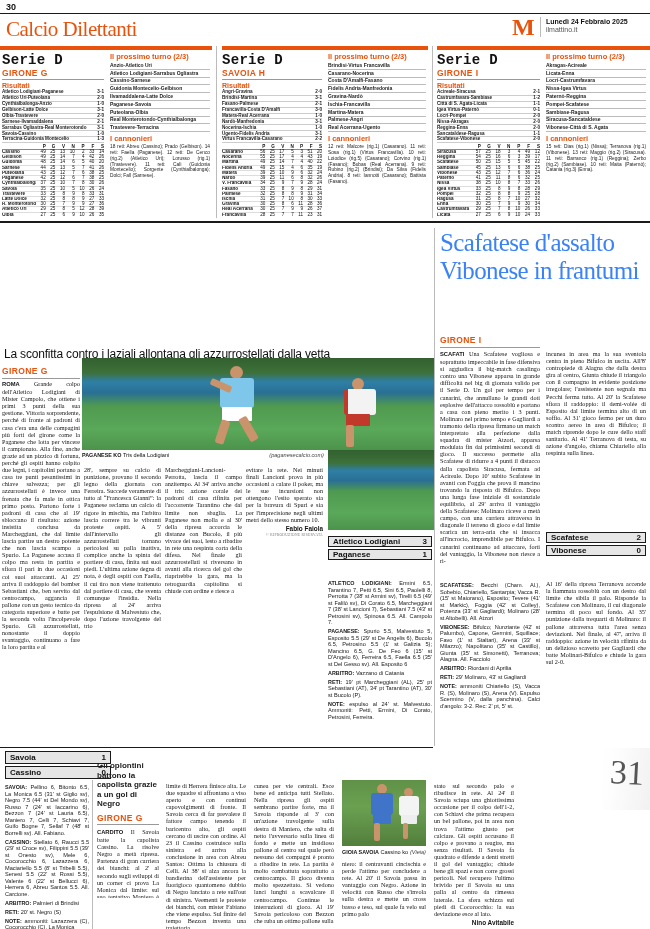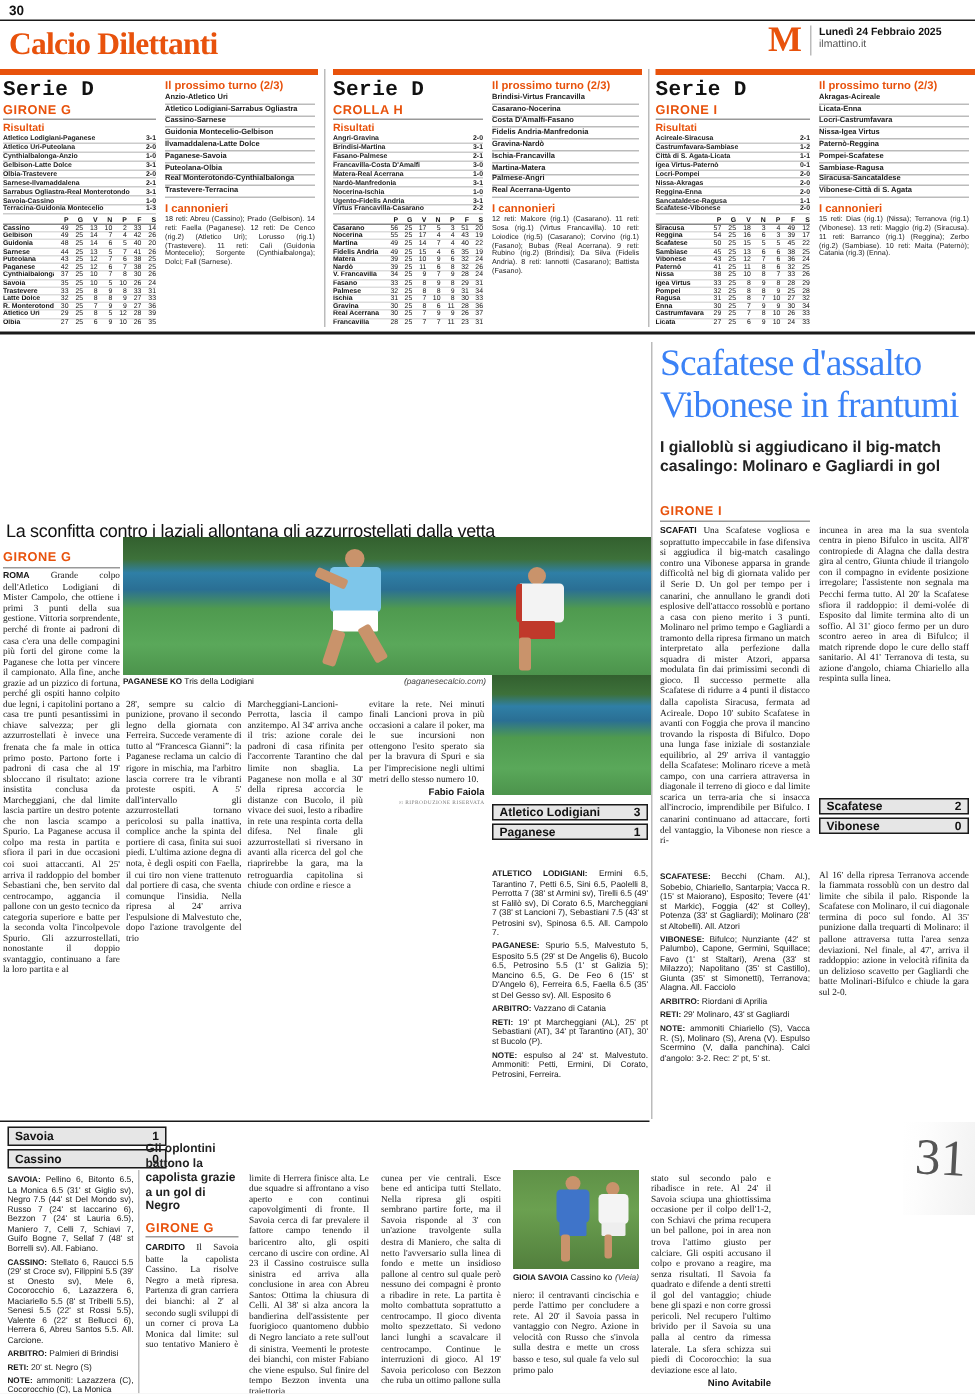--- a/index.html
+++ b/index.html
@@ -5,21 +5,21 @@
   html,body{margin:0;padding:0;background:#f2f2f2}
   .page{position:relative;width:650px;height:929px;background:#fff;overflow:hidden;
         font-family:"Liberation Sans",sans-serif;color:#111}
   .abs{position:absolute}
   .rule{position:absolute;background:#1a1a1a}
   .grule{position:absolute;background:#bbb}
   .obar{position:absolute;height:4px;background:#e8520c}
 
   
   .pagenum{font-size:9px;font-weight:bold}
-  .section-title{font-family:"Liberation Serif",serif;font-weight:bold;font-size:21px;color:#e8520c;letter-spacing:-.5px}
+  .section-title{font-family:"Liberation Serif",serif;font-weight:normal;font-size:21px;color:#e8520c;letter-spacing:-.5px}
   .m-logo{font-family:"Liberation Serif",serif;font-weight:bold;font-size:24px;color:#e8520c}
   .date-blk{font-size:7px;line-height:8px}
   .date-blk .d1{font-weight:bold}
   .date-blk .d2{color:#555}
 
   
   .serie{font-family:Liberation Mono, monospace;font-weight:bold;font-size:14px;letter-spacing:.3px}
   .gname{font-weight:bold;font-size:8.5px;color:#e8520c;letter-spacing:.4px;border-bottom:1px solid #999;padding-bottom:1px}
   .sublab{font-weight:bold;font-size:7px;color:#e8520c;margin:2px 0 1px}
   .res-row{display:flex;justify-content:space-between;border-bottom:.5px solid #ccc;
@@ -300,21 +300,21 @@
           <div class="next-row">Trastevere-Terracina</div>
         </div>
     <div class="sublab" style="font-size:7.5px">I cannonieri</div>
     <div class="scorers">18 reti: Abreu (Cassino); Prado (Gelbison). 14 reti: Faella (Paganese). 12 reti: De Cenco (rig.2) (Atletico Uri); Lorusso (rig.1) (Trastevere). 11 reti: Calì (Guidonia Montecelio); Sorgente (Cynthialbalonga); Dolci; Fall (Sarnese).</div>
   </div>
 </div>
 
 <div class="abs" style="left:222px;top:52px;width:206px;height:164px;overflow:hidden;display:flex;gap:6px">
   <div style="width:100px">
     <div class="serie">Serie D</div>
-    <div class="gname">CROLLA H</div>
+    <div class="gname">SAVOIA H</div>
     <div class="sublab">Risultati</div>
     <div>
           <div class="res-row">
             <span class="res-match">Angri-Gravina</span>
             <span class="res-score">2-0</span>
           </div>
           <div class="res-row">
             <span class="res-match">Brindisi-Martina</span>
             <span class="res-score">3-1</span>
           </div>
@@ -771,21 +771,20 @@
       <p class="tab-p"><b>PAGANESE:</b> Spurio 5.5, Malvestuto 5, Esposito 5.5 (29' st De Angelis 6), Bucolo 6.5, Petrosino 5.5 (1' st Galizia 5); Mancino 6.5, G. De Feo 6 (15' st D'Angelo 6), Ferreira 6.5, Faella 6.5 (35' st Del Gesso sv). All. Esposito 6</p>
       <p class="tab-p"><b>ARBITRO:</b> Vazzano di Catania</p>
       <p class="tab-p"><b>RETI:</b> 19' pt Marcheggiani (AL), 25' pt Sebastiani (AT), 34' pt Tarantino (AT), 30' st Bucolo (P).</p>
       <p class="tab-p"><b>NOTE:</b> espulso al 24' st. Malvestuto. Ammoniti: Petti, Ermini, Di Corato, Petrosini, Ferreira.</p>
     </div>
 
 <div class="abs side-head">
   <div>Scafatese d'assalto</div>
   <div>Vibonese in frantumi</div>
 </div>
-<div class="abs standfirst" style="left:440px;top:292px;width:200px">I gialloblù si aggiudicano il big-match casalingo: Molinaro e Gagliardi in gol</div>
 <div class="abs glabel" style="left:440px;top:335px;width:100px">GIRONE I</div>
 <div class="body-col" style="left:440px;top:350px;width:100px;height:228px">
   <span class="lead">SCAFATI</span>
   <span>Una Scafatese vogliosa e soprattutto impeccabile in fase difensiva si aggiudica il big-match casalingo contro una Vibonese apparsa in grande difficoltà nel big di giornata valido per il Serie D. Un gol per tempo per i canarini, che annullano le grandi doti esplosive dell'attacco rossoblù e portano a casa con pieno merito i 3 punti. Molinaro nel primo tempo e Gagliardi a tramonto della ripresa firmano un match interpretato alla perfezione dalla squadra di mister Atzori, apparsa modulata fin dai primissimi secondi di gioco. Il successo permette alla Scafatese di ridurre a 4 punti il distacco dalla capolista Siracusa, fermata ad Acireale. Dopo 10' subito Scafatese in avanti con Foggia che prova il mancino trovando la risposta di Bifulco. Dopo una lunga fase iniziale di sostanziale equilibrio, al 29' arriva il vantaggio della Scafatese: Molinaro riceve a metà campo, con una carriera attraversa in diagonale il terreno di gioco e dal limite scarica un terra-aria che si insacca all'incrocio, imprendibile per Bifulco. I canarini continuano ad attaccare, forti del vantaggio, la Vibonese non riesce a ri-</span>
 </div>
 <div class="tabcol" style="left:440px;top:582px;width:100px;height:166px">
       <p class="tab-p"><b>SCAFATESE:</b> Becchi (Cham. Al.), Sobebio, Chiariello, Santarpia; Vacca R. (15' st Maiorano), Esposito; Tevere (41' st Markic), Foggia (42' st Colley), Potenza (33' st Gagliardi); Molinaro (28' st Altobelli). All. Atzori</p>
       <p class="tab-p"><b>VIBONESE:</b> Bifulco; Nunziante (42' st Palumbo), Capone, Germini, Squillace; Favo (1' st Staltari), Arena (33' st Milazzo); Napolitano (35' st Castillo), Giunta (35' st Simonetti), Terranova; Alagna. All. Facciolo</p>
       <p class="tab-p"><b>ARBITRO:</b> Riordani di Aprilia</p>
       <p class="tab-p"><b>RETI:</b> 29' Molinaro, 43' st Gagliardi</p>

